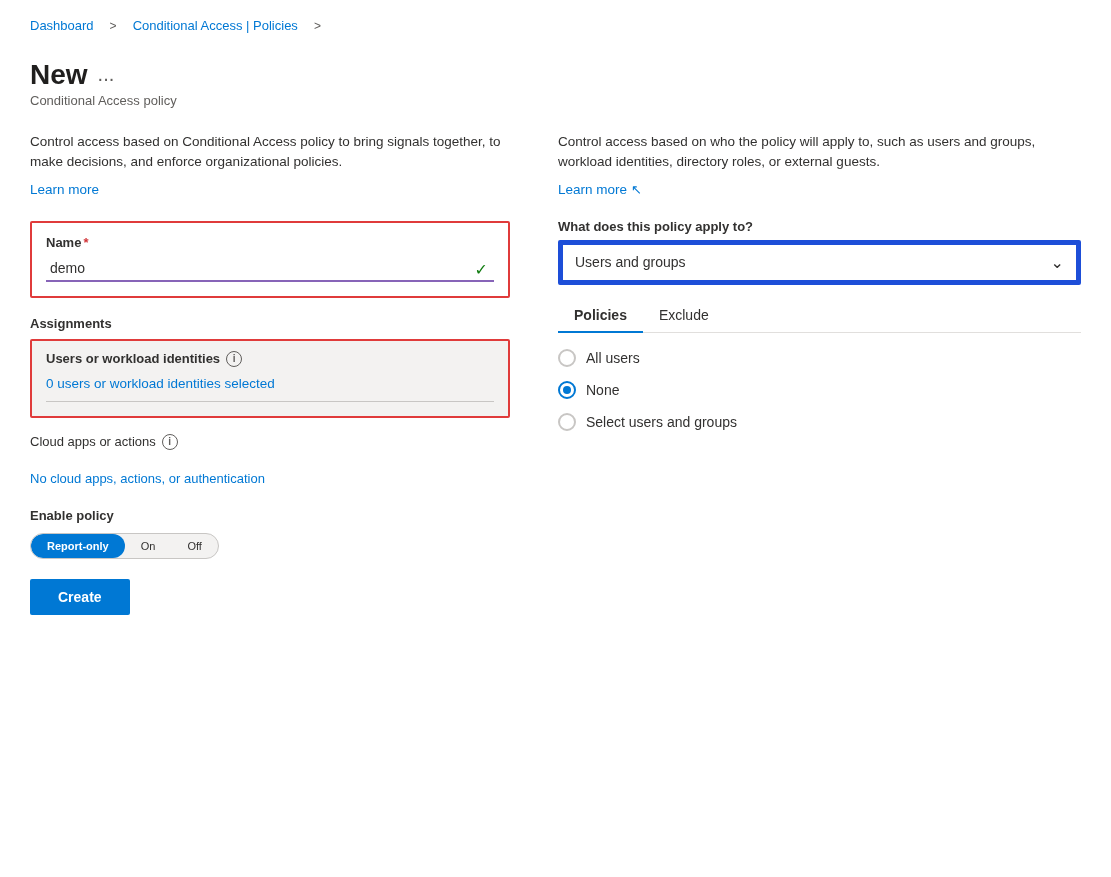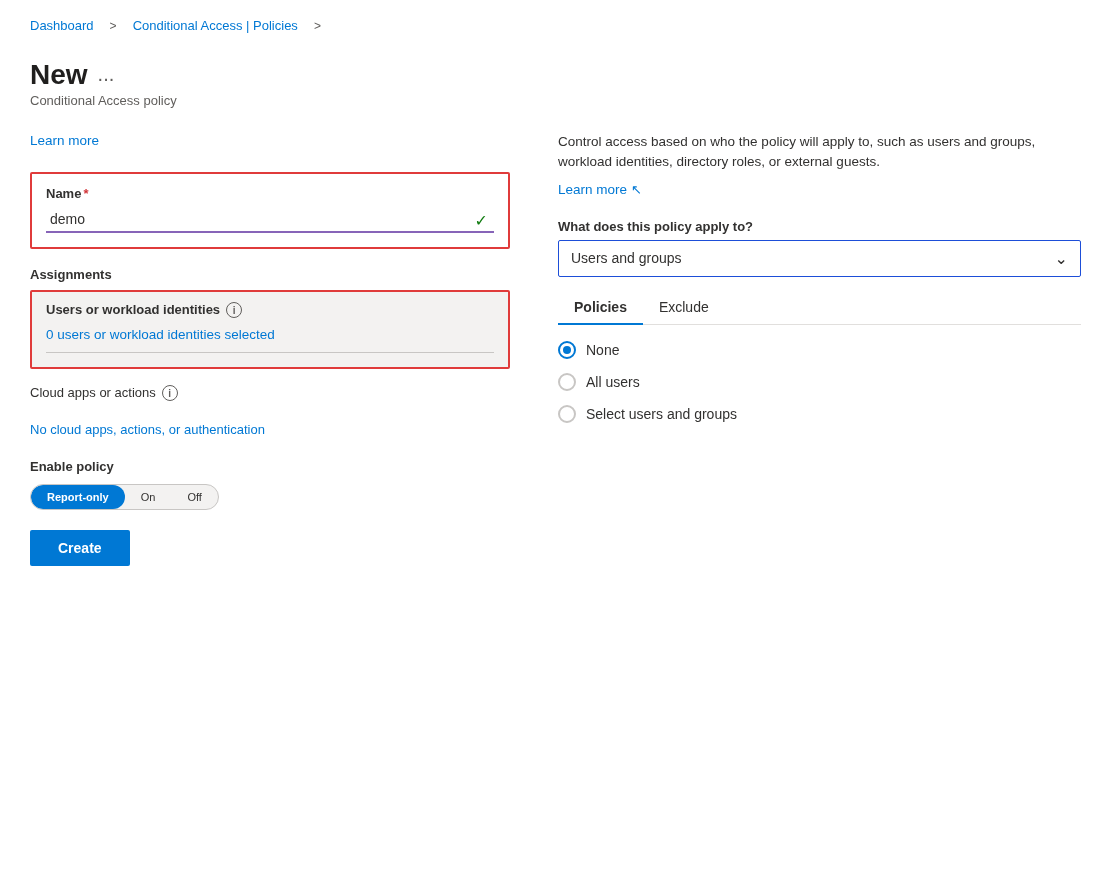--- a/index.html
+++ b/index.html
@@ -269,21 +269,21 @@
       font-size: 13px;
       font-weight: 700;
       color: #323130;
       margin-bottom: 6px;
     }
     .dropdown-select {
       width: 100%;
       display: flex;
       align-items: center;
       justify-content: space-between;
-      border: 1px solid #1d4ed8;
+      border: 5px solid #1d4ed8;
       border-radius: 2px;
       padding: 8px 12px;
       font-size: 14px;
       color: #323130;
       cursor: pointer;
       background: #fff;
       margin-bottom: 0;
     }
     .dropdown-arrow {
       font-size: 16px;
@@ -368,20 +368,21 @@
   <div class="page-title-row">
     <h1 class="page-title">New</h1>
     <span class="page-title-ellipsis">...</span>
   </div>
   <div class="page-subtitle">Conditional Access policy</div>
 
   <div class="main-columns">
 
     <div class="left-col">
 
+      <p class="description-text">Control access based on Conditional Access policy to bring signals together, to make decisions, and enforce organizational policies.</p>
       <a class="learn-more-link">Learn more</a>
 
       
       <div class="name-section">
         <div class="field-label">
           <span>Name</span><span class="required-star">*</span>
         </div>
         <div class="name-input-wrapper">
           <input class="name-input" type="text" value="demo" style="">
           <span class="check-icon">✓</span>
@@ -441,33 +442,33 @@
       
       <div class="tabs-row">
         <div class="tab active">Policies</div>
         <div class="tab">Exclude</div>
       </div>
 
       
       <div class="radio-group">
 
         <div class="radio-row">
+          <div class="radio-circle"></div>
+          <span>All users</span>
+        </div>
+
+        <div class="radio-row">
           <div class="radio-circle selected">
             <div class="radio-dot"></div>
           </div>
           <span>None</span>
         </div>
 
         <div class="radio-row">
           <div class="radio-circle"></div>
-          <span>All users</span>
-        </div>
-
-        <div class="radio-row">
-          <div class="radio-circle"></div>
           <span>Select users and groups</span>
         </div>
 
       </div>
 
     </div>
 
   </div>
 
 </div>

